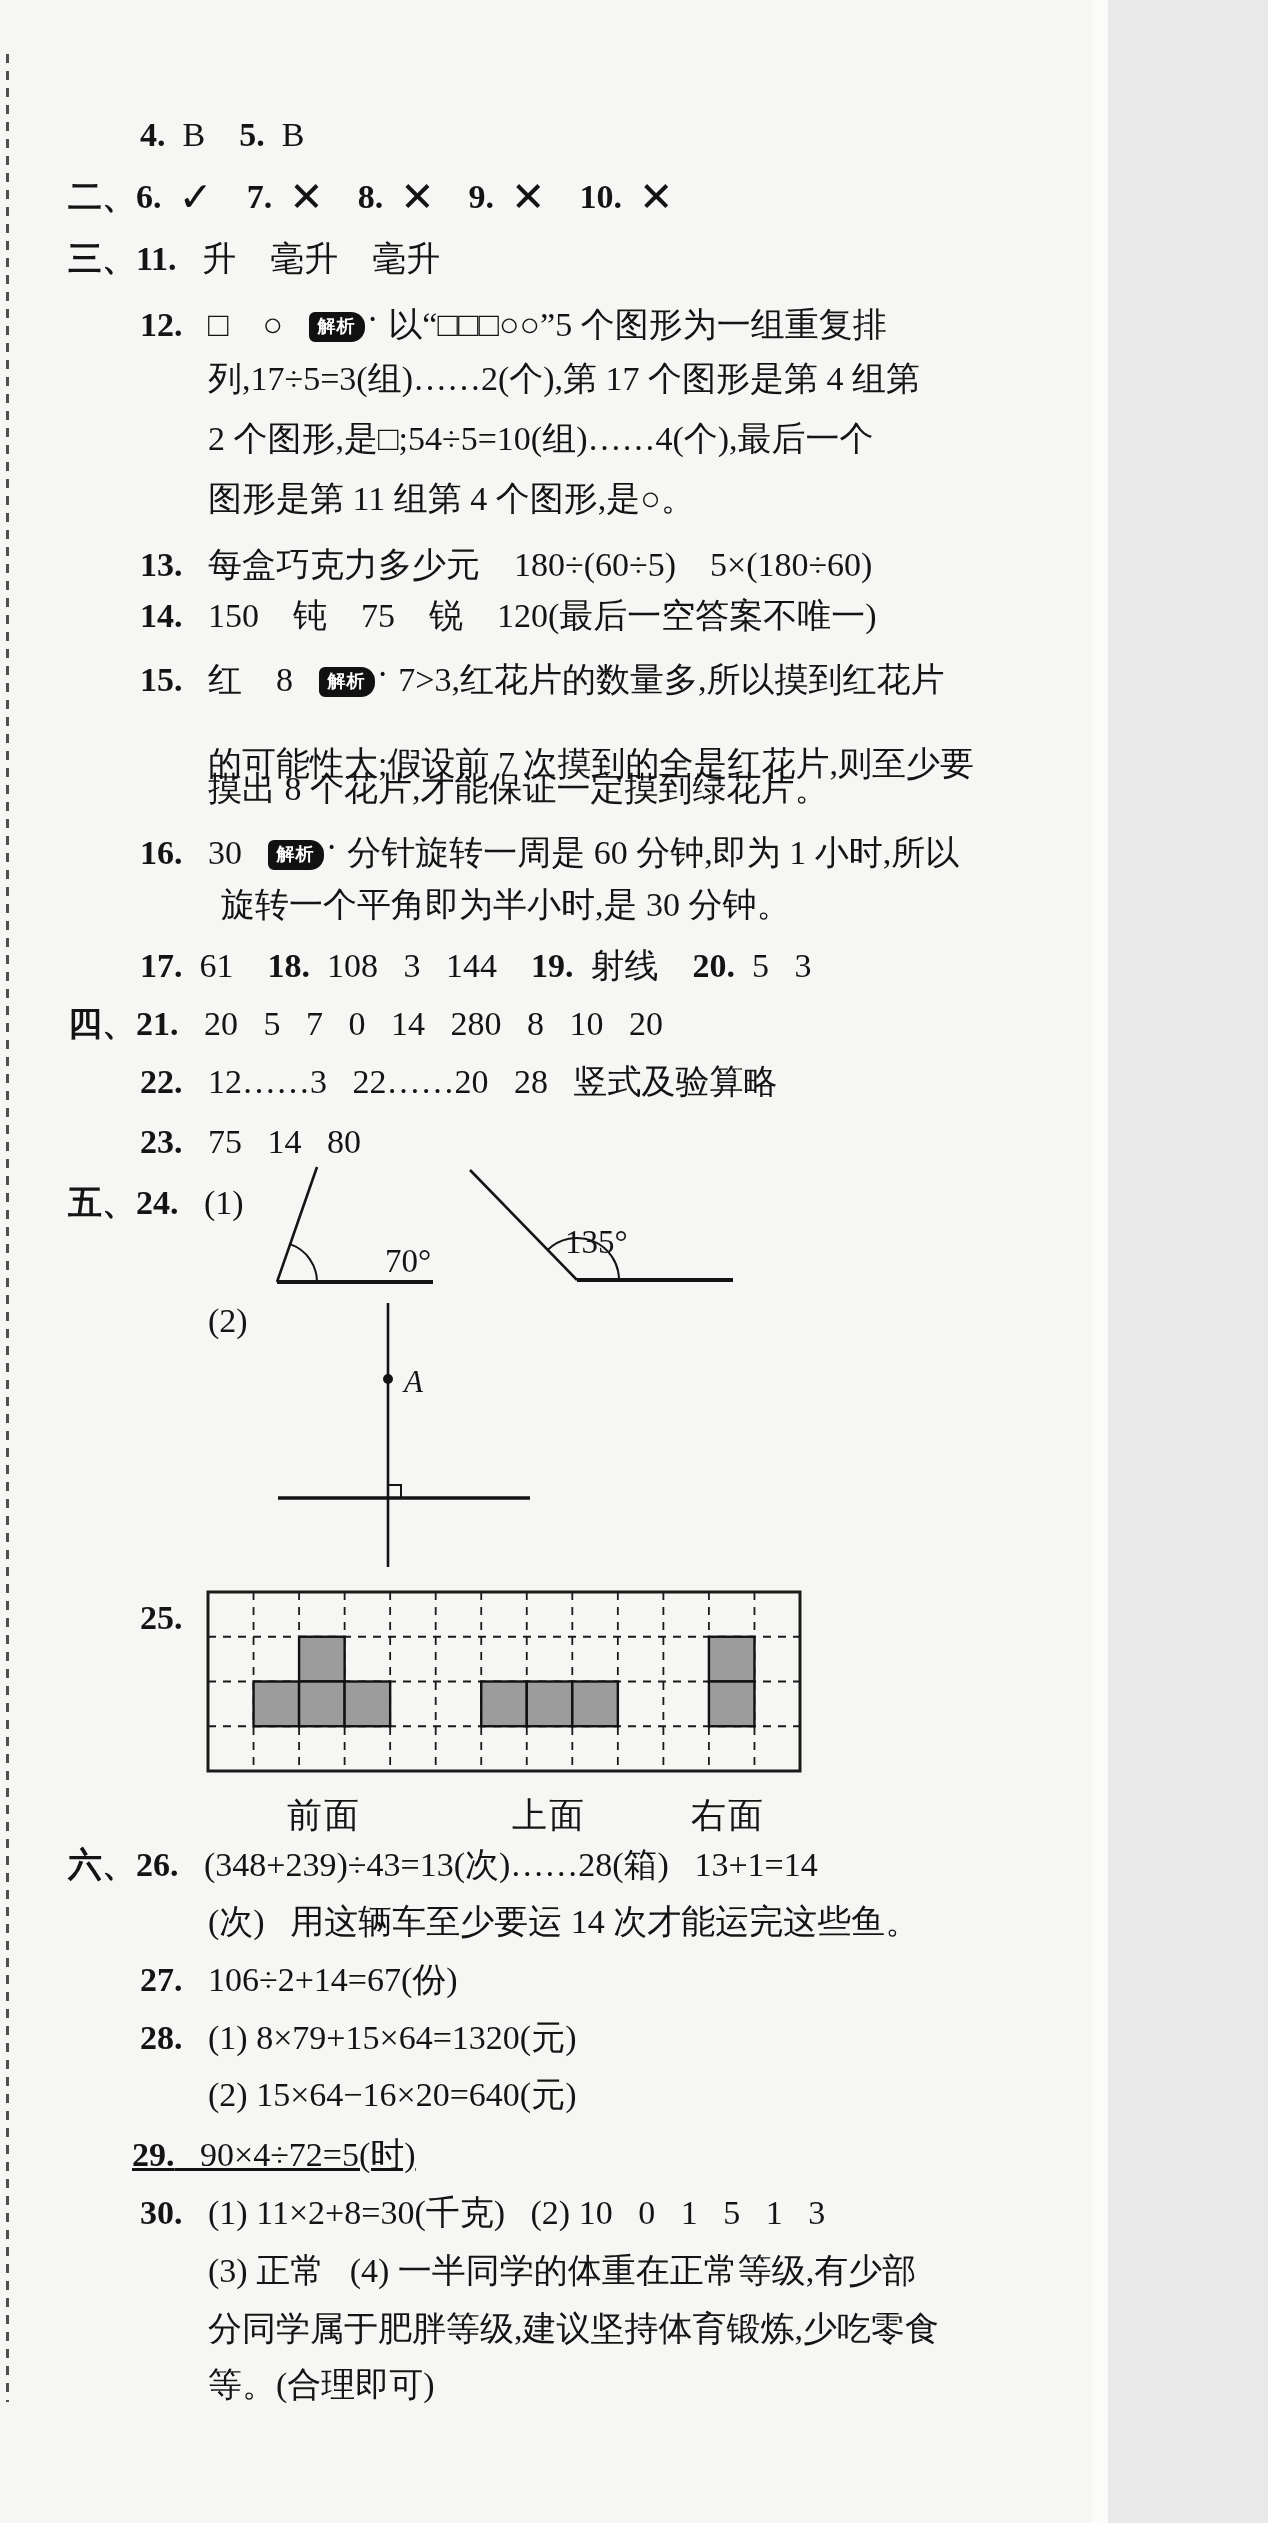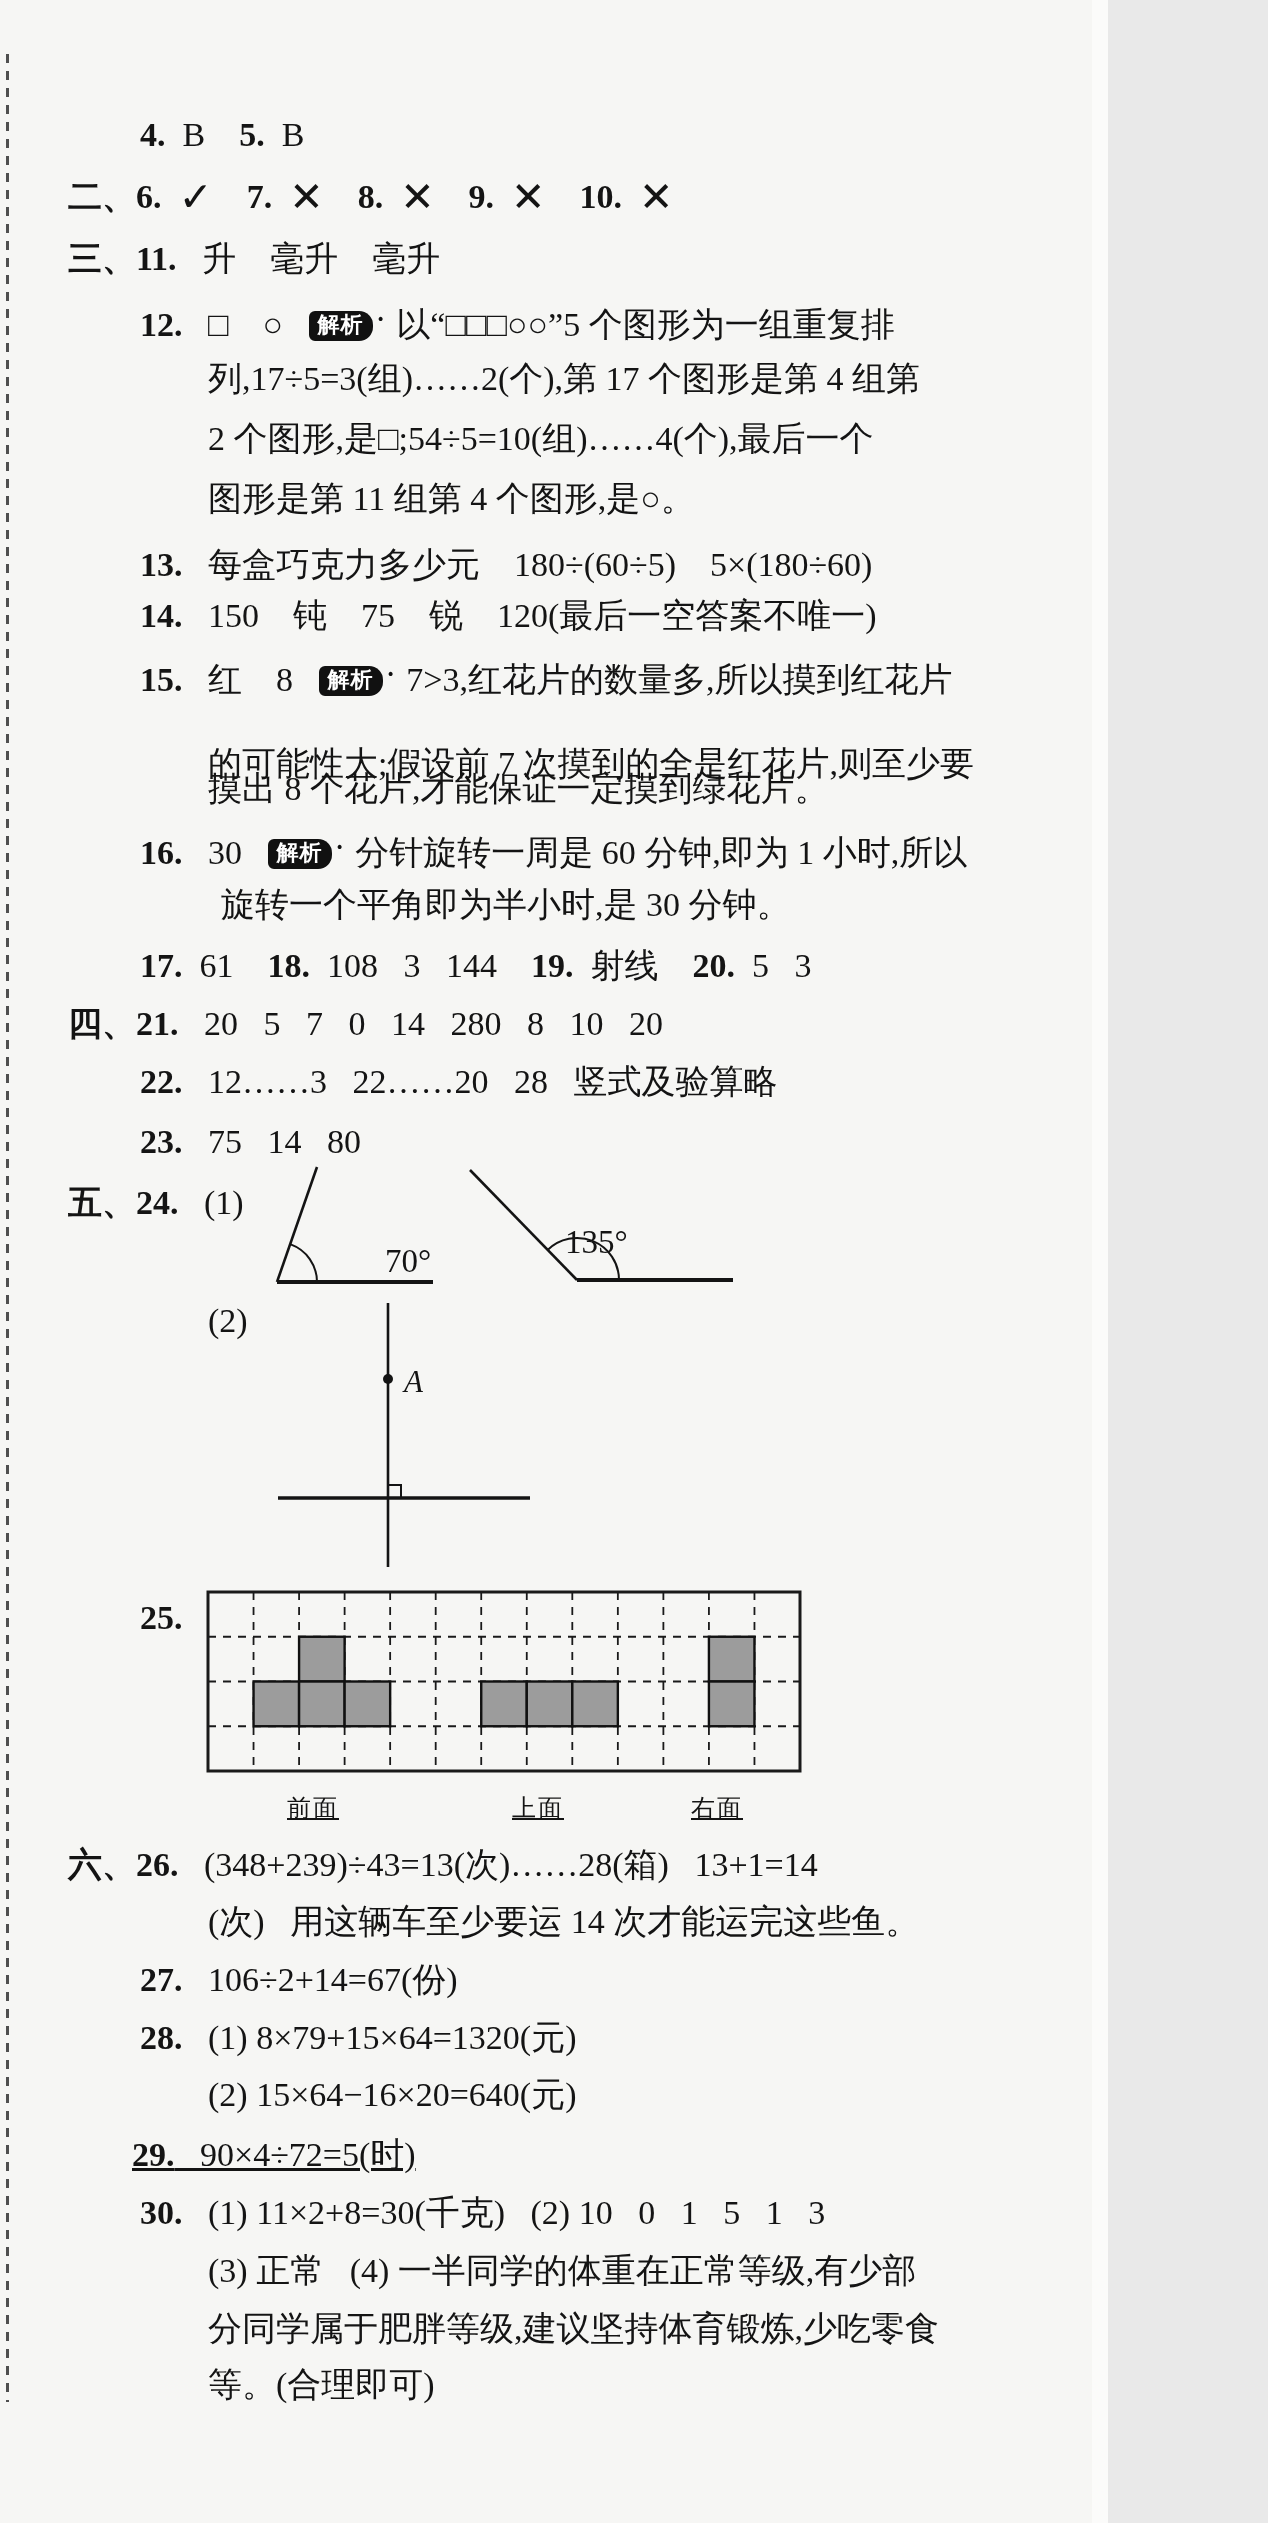--- a/index.html
+++ b/index.html
@@ -4,27 +4,27 @@
 <style>
   html,body{margin:0;padding:0;background:#e9e9e9;}
   .page{position:relative;width:1108px;height:2523px;background:#f6f6f4;overflow:hidden;
         font-family:"Liberation Serif","DejaVu Serif",serif;color:#141414;}
   .dash-border{position:absolute;left:6px;top:54px;width:3px;height:2348px;
         background:repeating-linear-gradient(to bottom,#4f4f4f 0 9px,transparent 9px 17px);}
   .edge{position:absolute;right:0;top:0;width:16px;height:100%;background:#fbfbfa;}
   .line{position:absolute;white-space:pre;font-size:34px;line-height:46px;}
   .b{font-weight:bold;}
   .m{font-size:41px;font-family:"DejaVu Sans","Liberation Sans",sans-serif;vertical-align:-3px;}
-  .badge{display:inline-block;background:#111;color:#fff;font-weight:bold;font-size:22px;
+  .badge{display:inline-block;background:#111;color:#fff;font-weight:bold;font-size:18px;
          line-height:22px;padding:3px 9px 5px;border-radius:6px 14px 14px 6px;
          vertical-align:4px;letter-spacing:1px;}
   .bdot{display:inline-block;font-size:14px;vertical-align:12px;margin:0 3px 0 4px;color:#111;
         font-family:"DejaVu Sans",sans-serif;}
   .diag{position:absolute;overflow:visible;}
-  .vlabel{position:absolute;font-size:24px;letter-spacing:2px;text-decoration:underline;}
+  .vlabel{position:absolute;font-size:35px;letter-spacing:2px;}
   svg text{font-family:"Liberation Serif","DejaVu Serif",serif;fill:#141414;}
 </style>
 </head>
 <body>
 
 <div class="page">
   <div class="dash-border"></div>
   <div class="edge"></div>
 
   <div id="lines">

